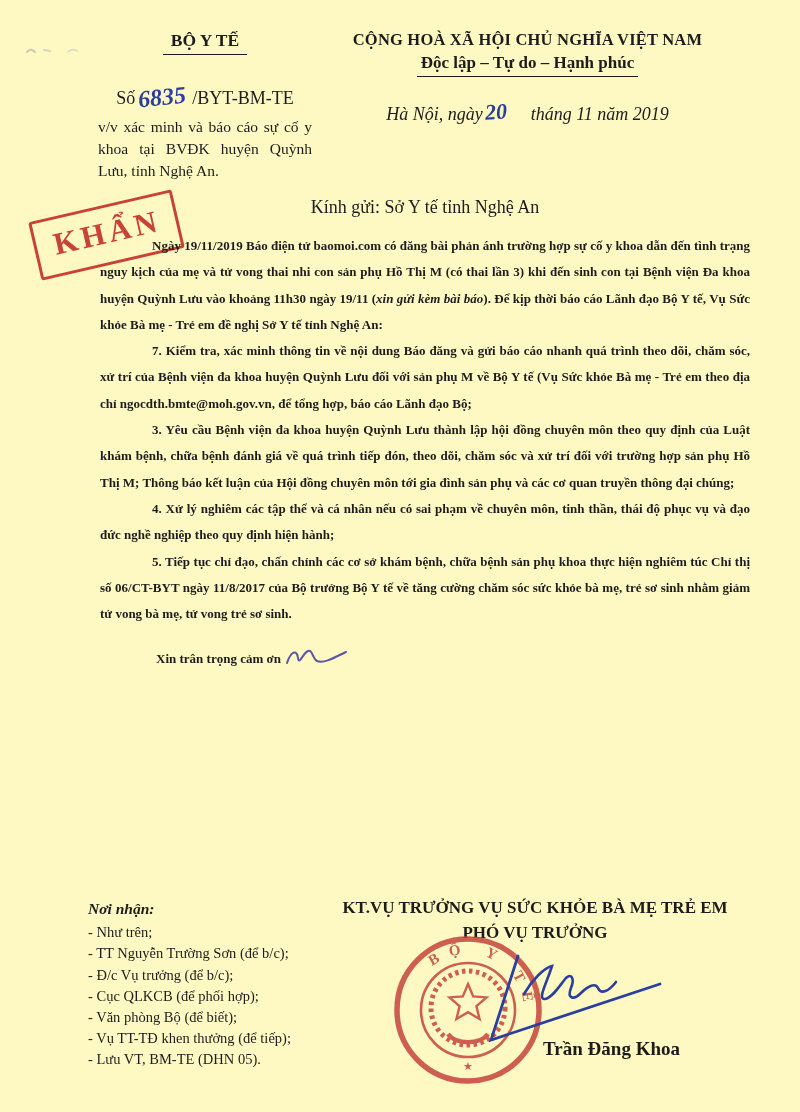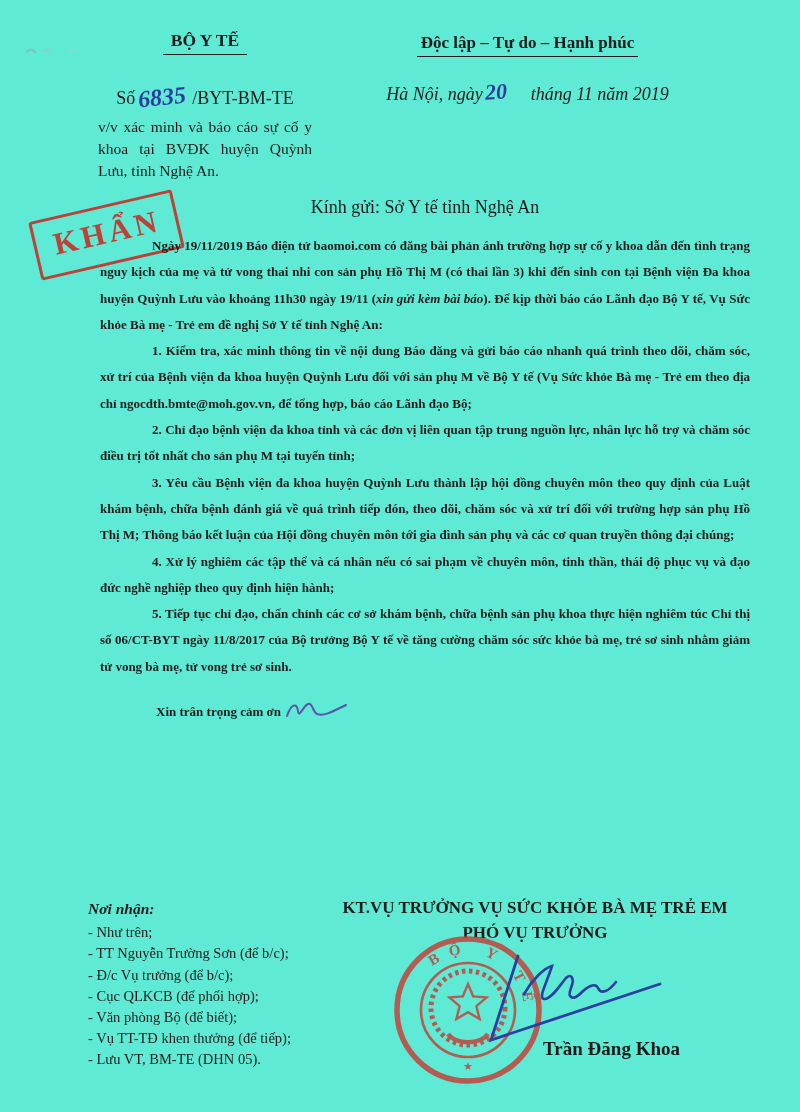--- a/index.html
+++ b/index.html
@@ -1,18 +1,18 @@
 <!DOCTYPE html>
 <html><head>
 <meta charset="utf-8">
 <style>
   html,body{margin:0;padding:0;background:#e8e8e8;}
   .page{
     position:relative;width:800px;height:1112px;margin:0 auto;
-    background:#5eead4;overflow:hidden;
+    background:#fef9c3;overflow:hidden;
     font-family:"Liberation Serif","DejaVu Serif",serif;
     color:#1c1c1c;
   }
   
   .hdr-left{position:absolute;left:80px;top:30px;width:250px;text-align:center;}
   .org-name{display:inline-block;font-weight:bold;font-size:17.5px;
     border-bottom:1.6px solid #1c1c1c;padding:0 8px 3px;}
   .so-line{margin-top:28px;font-size:18px;white-space:nowrap;}
   .hand{color:#2b3da0;font-style:italic;font-weight:bold;display:inline-block;}
   .hand-num{font-size:24px;transform:rotate(-6deg);margin:0 6px 0 3px;position:relative;top:1px;}
@@ -60,32 +60,32 @@
     <path d="M44,12 c3,-3 6,-3 9,-1" stroke="#c2c5ca" stroke-width="1.6" fill="none" stroke-linecap="round"></path>
   </svg>
 
   <div class="hdr-left">
     <span class="org-name">BỘ Y TẾ</span>
     <div class="so-line"><span>Số</span><span class="hand hand-num">6835</span><span>/BYT-BM-TE</span></div>
     <div class="subject">v/v xác minh và báo cáo sự cố y khoa tại BVĐK huyện Quỳnh Lưu, tỉnh Nghệ An.</div>
   </div>
 
   <div class="hdr-right">
+    <div class="country">CỘNG HOÀ XÃ HỘI CHỦ NGHĨA VIỆT NAM</div>
     <div><span class="motto">Độc lập – Tự do – Hạnh phúc</span></div>
     <div class="date-line"><span>Hà Nội, ngày</span><span class="hand hand-day">20</span><span>tháng 11 năm 2019</span></div>
   </div>
 
   <div class="khan">KHẨN</div>
 
   <div class="greeting">Kính gửi: Sở Y tế tỉnh Nghệ An</div>
 
   <div class="body-flow">
     <p><span>Ngày 19/11/2019 Báo điện tử baomoi.com có đăng bài phản ánh trường hợp sự cố y khoa dẫn đến tình trạng nguy kịch của mẹ và tử vong thai nhi con sản phụ Hồ Thị M (có thai lần 3) khi đến sinh con tại Bệnh viện Đa khoa huyện Quỳnh Lưu vào khoảng 11h30 ngày 19/11 (</span><i>xin gửi kèm bài báo</i><span>). Để kịp thời báo cáo Lãnh đạo Bộ Y tế, Vụ Sức khỏe Bà mẹ - Trẻ em đề nghị Sở Y tế tỉnh Nghệ An:</span></p>
-    <p>1. Kiểm tra, xác minh thông tin về nội dung Báo đăng và gửi báo cáo nhanh quá trình theo dõi, chăm sóc, xử trí của Bệnh viện đa khoa huyện Quỳnh Lưu đối với sản phụ M về Bộ Y tế (Vụ Sức khỏe Bà mẹ - Trẻ em theo địa chỉ ngocdth.bmte@moh.gov.vn, để tổng hợp, báo cáo Lãnh đạo Bộ;</p>
-    <p>2. Chỉ đạo bệnh viện đa khoa tỉnh và các đơn vị liên quan tập trung nguồn lực, nhân lực hỗ trợ và chăm sóc điều trị tốt nhất cho sản phụ M tại tuyến tỉnh;</p>
+    <p>7. Kiểm tra, xác minh thông tin về nội dung Báo đăng và gửi báo cáo nhanh quá trình theo dõi, chăm sóc, xử trí của Bệnh viện đa khoa huyện Quỳnh Lưu đối với sản phụ M về Bộ Y tế (Vụ Sức khỏe Bà mẹ - Trẻ em theo địa chỉ ngocdth.bmte@moh.gov.vn, để tổng hợp, báo cáo Lãnh đạo Bộ;</p>
     <p>3. Yêu cầu Bệnh viện đa khoa huyện Quỳnh Lưu thành lập hội đồng chuyên môn theo quy định của Luật khám bệnh, chữa bệnh đánh giá về quá trình tiếp đón, theo dõi, chăm sóc và xử trí đối với trường hợp sản phụ Hồ Thị M; Thông báo kết luận của Hội đồng chuyên môn tới gia đình sản phụ và các cơ quan truyền thông đại chúng;</p>
     <p>4. Xử lý nghiêm các tập thể và cá nhân nếu có sai phạm về chuyên môn, tinh thần, thái độ phục vụ và đạo đức nghề nghiệp theo quy định hiện hành;</p>
     <p>5. Tiếp tục chỉ đạo, chấn chỉnh các cơ sở khám bệnh, chữa bệnh sản phụ khoa thực hiện nghiêm túc Chỉ thị số 06/CT-BYT ngày 11/8/2017 của Bộ trưởng Bộ Y tế về tăng cường chăm sóc sức khỏe bà mẹ, trẻ sơ sinh nhằm giảm tử vong bà mẹ, tử vong trẻ sơ sinh.</p>
     <p class="closing"><span>Xin trân trọng cảm ơn</span><svg class="pen-mark" width="66" height="26" viewBox="0 0 66 26">
       <path d="M5,19 C9,7 15,5 16,14 C17,22 21,9 26,7 C30,5 31,15 35,17 C43,20 55,12 64,8" stroke="#5b55a8" stroke-width="2" fill="none" stroke-linecap="round"></path>
     </svg></p>
   </div>
 
   <div class="recipients">
     <div class="recipients-title">Nơi nhận:</div>

